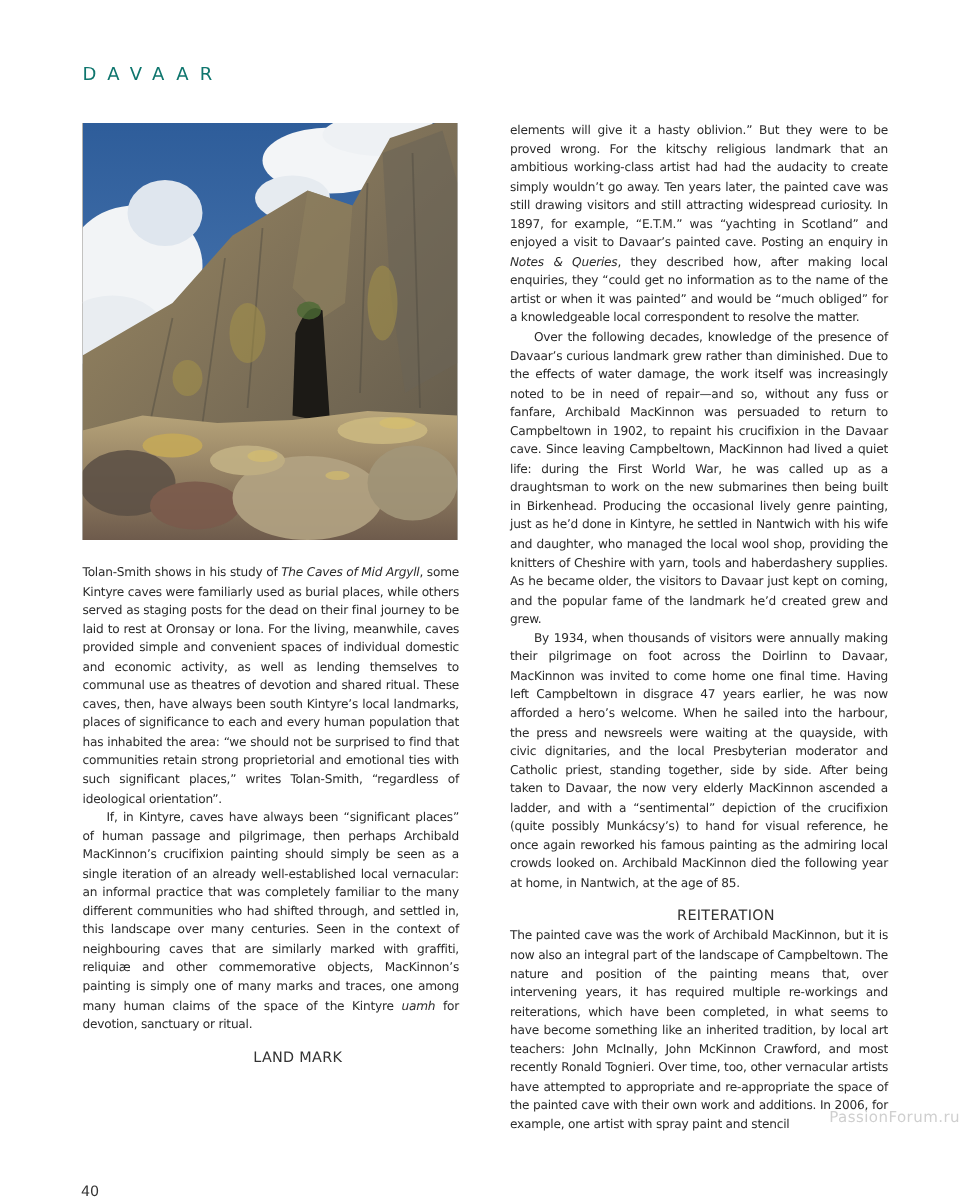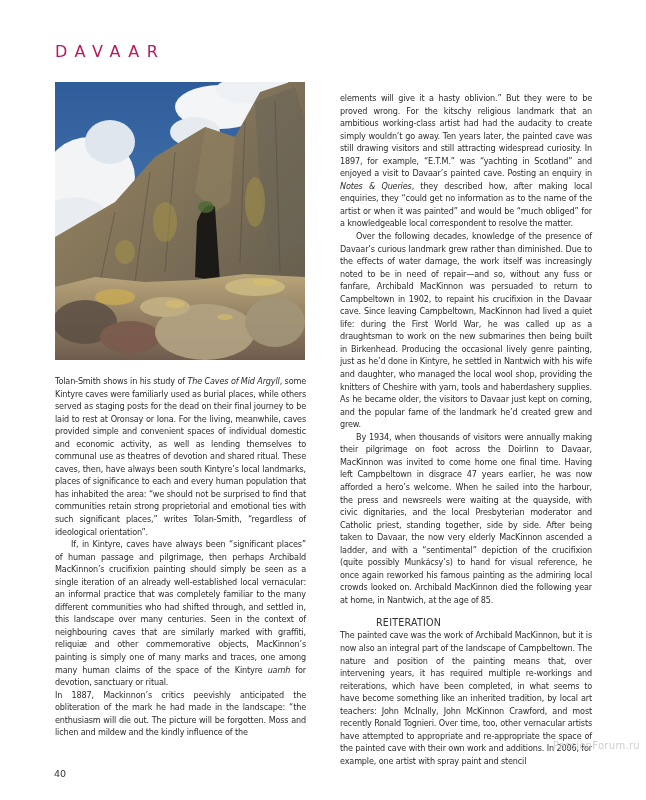--- a/index.html
+++ b/index.html
@@ -1,32 +1,32 @@
 <!DOCTYPE html>
 <html><head>
 <meta charset="utf-8">
 <style>
   html, body { margin: 0; padding: 0; background: #ffffff; }
   body { width: 646px; height: 800px; position: relative; overflow: hidden;
          font-family: "DejaVu Sans", sans-serif; color: #2a2a2a; }
-  .running-head { position: absolute; left: 55px; top: 42px; font-size: 16px;
-                  letter-spacing: 7.5px; color: #be185d; font-family: "DejaVu Sans", sans-serif; }
+  .running-head { position: absolute; left: 55px; top: 42px; font-size: 12px;
+                  letter-spacing: 7.5px; color: #0f766e; font-family: "DejaVu Sans", sans-serif; }
   .photo { position: absolute; left: 55px; top: 82px; width: 250px; height: 278px;
            overflow: hidden; background: #8a7a60; }
   .photo svg { display: block; width: 100%; height: 100%; }
   .col { position: absolute; font-size: 8.1px; line-height: 12.55px; text-align: justify;
          font-family: "DejaVu Sans", sans-serif; color: #2b2b2b; letter-spacing: -0.15px; }
   .col-left { left: 55px; top: 375px; width: 251px; }
-  .col-right { left: 340px; top: 92px; width: 252px; }
+  .col-right { left: 340px; top: 80px; width: 252px; }
   .col p { margin: 0; }
   .col p.indent { text-indent: 16px; }
   .col h3 { margin: 10px 0 0 0; font-size: 9.6px; font-weight: normal; letter-spacing: 0.2px;
-            line-height: 13px; color: #333; text-align: left; padding-left: 36px; }
+            line-height: 13px; color: #333; text-align: center; padding-left: 36px; }
   .col em { font-style: italic; }
-  .folio { position: absolute; left: 54px; top: 768px; font-size: 9.5px; color: #333; }
+  .folio { position: absolute; left: 54px; top: 789px; font-size: 9.5px; color: #333; }
   .watermark { position: absolute; right: 6px; top: 740px; font-size: 10px; color: #cfcfcf;
                letter-spacing: 0.3px; font-family: "DejaVu Sans", sans-serif; }
 </style>
 </head>
 <body>
 
 <div class="running-head">DAVAAR</div>
 
 <div class="photo">
   <svg viewBox="0 0 250 278" preserveAspectRatio="none">
@@ -88,21 +88,21 @@
       <ellipse cx="120" cy="222" rx="10" ry="4"></ellipse>
       <ellipse cx="210" cy="200" rx="12" ry="4"></ellipse>
       <ellipse cx="170" cy="235" rx="8" ry="3"></ellipse>
     </g>
   </svg>
 </div>
 
 <div class="col col-left">
   <p><span>Tolan-Smith shows in his study of </span><em>The Caves of Mid Argyll</em><span>, some Kintyre caves were familiarly used as burial places, while others served as staging posts for the dead on their final journey to be laid to rest at Oronsay or Iona. For the living, meanwhile, caves provided simple and convenient spaces of individual domestic and economic activity, as well as lending themselves to communal use as theatres of devotion and shared ritual. These caves, then, have always been south Kintyre’s local landmarks, places of significance to each and every human population that has inhabited the area: “we should not be surprised to find that communities retain strong proprietorial and emotional ties with such significant places,” writes Tolan-Smith, “regardless of ideological orientation”.</span></p>
   <p class="indent"><span>If, in Kintyre, caves have always been “significant places” of human passage and pilgrimage, then perhaps Archibald MacKinnon’s crucifixion painting should simply be seen as a single iteration of an already well-established local vernacular: an informal practice that was completely familiar to the many different communities who had shifted through, and settled in, this landscape over many centuries. Seen in the context of neighbouring caves that are similarly marked with graffiti, reliquiæ and other commemorative objects, MacKinnon’s painting is simply one of many marks and traces, one among many human claims of the space of the Kintyre </span><em>uamh</em><span> for devotion, sanctuary or ritual.</span></p>
-  <p>In 1887, Mackinnon’s critics peevishly anticipated the obliteration of the mark he had made in the landscape: “the enthusiasm will die out. The picture will be forgotten. Moss and lichen and mildew and the kindly influence of the</p>
+  <h3>LAND MARK</h3>
 </div>
 
 <div class="col col-right">
   <p><span>elements will give it a hasty oblivion.” But they were to be proved wrong. For the kitschy religious landmark that an ambitious working-class artist had had the audacity to create simply wouldn’t go away. Ten years later, the painted cave was still drawing visitors and still attracting widespread curiosity. In 1897, for example, “E.T.M.” was “yachting in Scotland” and enjoyed a visit to Davaar’s painted cave. Posting an enquiry in </span><em>Notes &amp; Queries</em><span>, they described how, after making local enquiries, they “could get no information as to the name of the artist or when it was painted” and would be “much obliged” for a knowledgeable local correspondent to resolve the matter.</span></p>
   <p class="indent">Over the following decades, knowledge of the presence of Davaar’s curious landmark grew rather than diminished. Due to the effects of water damage, the work itself was increasingly noted to be in need of repair—and so, without any fuss or fanfare, Archibald MacKinnon was persuaded to return to Campbeltown in 1902, to repaint his crucifixion in the Davaar cave. Since leaving Campbeltown, MacKinnon had lived a quiet life: during the First World War, he was called up as a draughtsman to work on the new submarines then being built in Birkenhead. Producing the occasional lively genre painting, just as he’d done in Kintyre, he settled in Nantwich with his wife and daughter, who managed the local wool shop, providing the knitters of Cheshire with yarn, tools and haberdashery supplies. As he became older, the visitors to Davaar just kept on coming, and the popular fame of the landmark he’d created grew and grew.</p>
   <p class="indent">By 1934, when thousands of visitors were annually making their pilgrimage on foot across the Doirlinn to Davaar, MacKinnon was invited to come home one final time. Having left Campbeltown in disgrace 47 years earlier, he was now afforded a hero’s welcome. When he sailed into the harbour, the press and newsreels were waiting at the quayside, with civic dignitaries, and the local Presbyterian moderator and Catholic priest, standing together, side by side. After being taken to Davaar, the now very elderly MacKinnon ascended a ladder, and with a “sentimental” depiction of the crucifixion (quite possibly Munkácsy’s) to hand for visual reference, he once again reworked his famous painting as the admiring local crowds looked on. Archibald MacKinnon died the following year at home, in Nantwich, at the age of 85.</p>
   <h3>REITERATION</h3>
   <p>The painted cave was the work of Archibald MacKinnon, but it is now also an integral part of the landscape of Campbeltown. The nature and position of the painting means that, over intervening years, it has required multiple re-workings and reiterations, which have been completed, in what seems to have become something like an inherited tradition, by local art teachers: John McInally, John McKinnon Crawford, and most recently Ronald Tognieri. Over time, too, other vernacular artists have attempted to appropriate and re-appropriate the space of the painted cave with their own work and additions. In 2006, for example, one artist with spray paint and stencil</p>
 </div>
 

